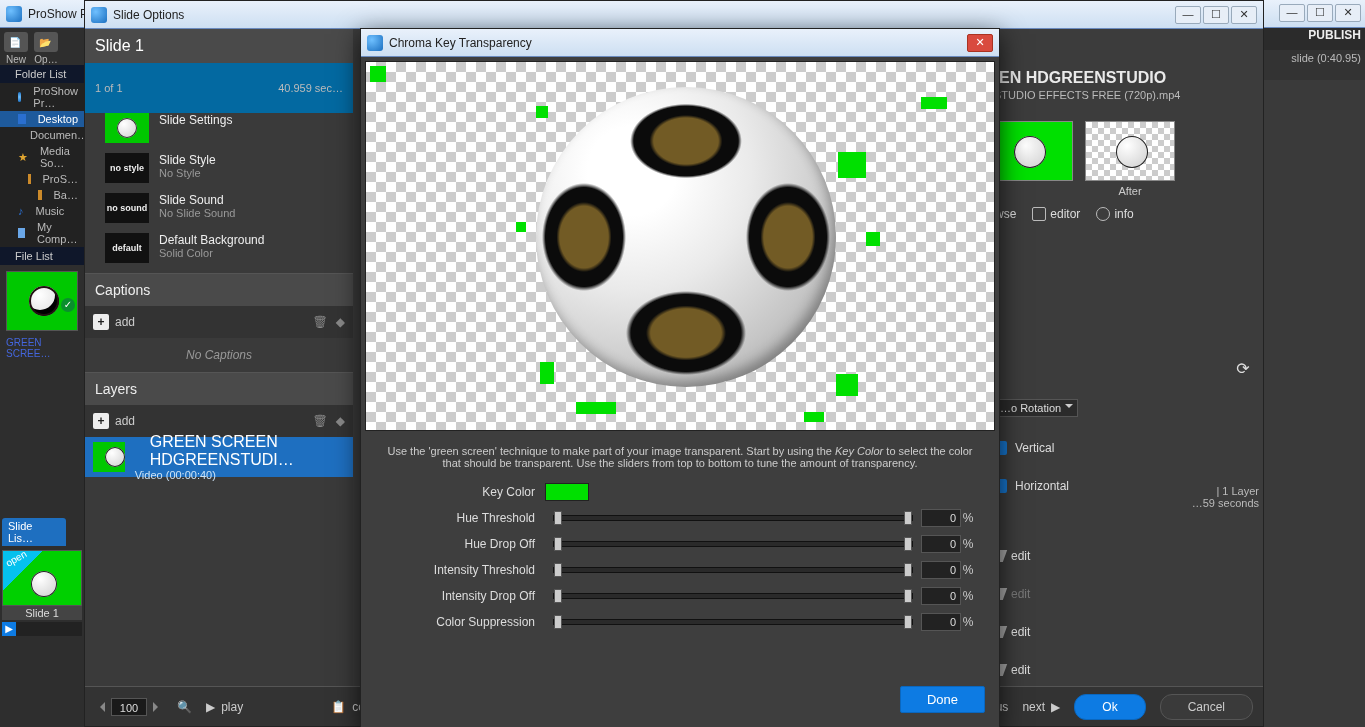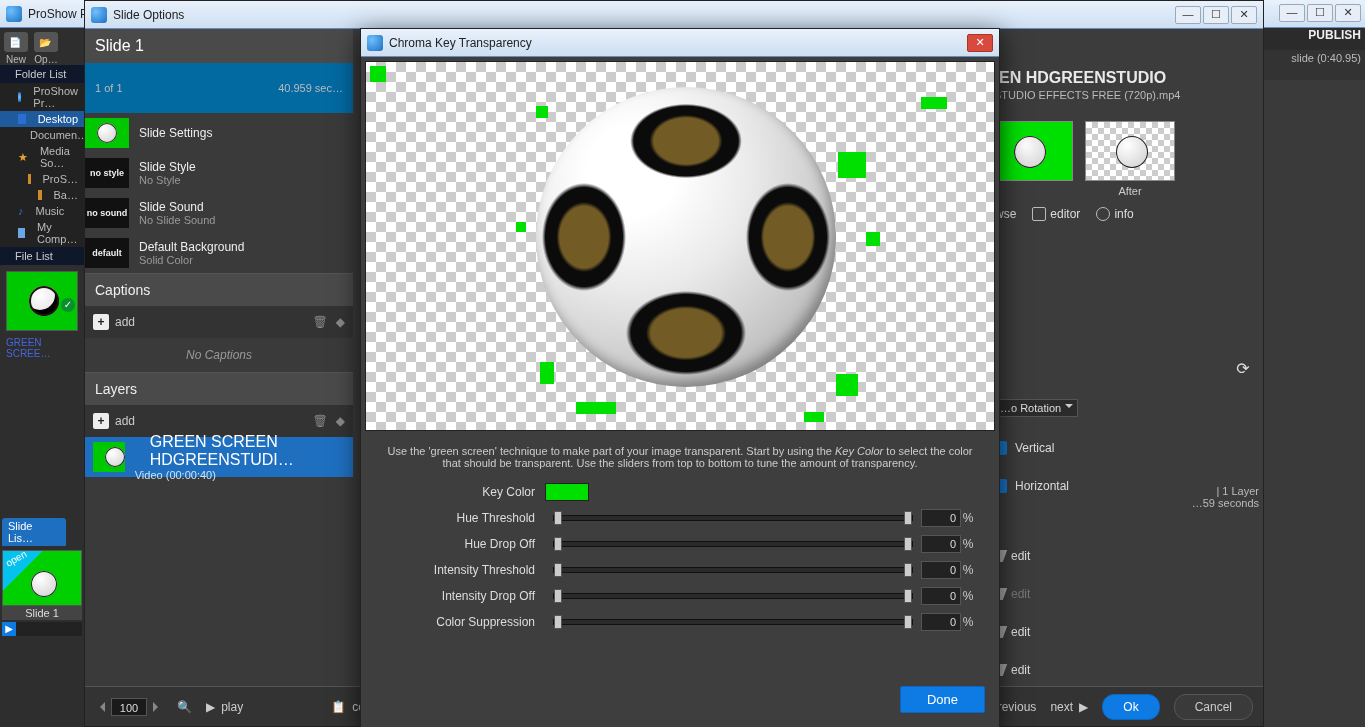--- a/index.html
+++ b/index.html
@@ -31,21 +31,21 @@
 .leftcol .filelist-thumb .ball { position:absolute; left:22px; top:14px; width:30px; height:30px; border-radius:50%; background: radial-gradient(circle at 35% 30%, #fff, #d8d8d8); box-shadow: inset 0 0 0 2px #211, inset -4px -6px 0 0 #000; }
 
 
 .slideopt-win { position:absolute; top:0; left:84px; width:1180px; height:727px; background:#3c3c3c; border:1px solid #222; display:flex; flex-direction:column; }
 .slideopt-body { flex:1; display:flex; }
 .so-leftpanel { width:268px; background:#3a3a3a; display:flex; flex-direction:column; }
 .so-header { padding:8px 10px; font-size:16px; color:#fff; background:#4a4a4a; }
 .so-sub { padding:19px 10px; font-size:11px; color:#bbb; display:flex; justify-content:space-between; background:#0369a1; }
 
 .so-section-title { padding:8px 10px; font-size:14px; color:#eee; background:#4a4a4a; border-top:1px solid #555; }
-.so-row { height:40px; display:flex; align-items:center; padding:0 0; gap:10px; }
+.so-row { height:40px; display:flex; padding:0 20px; gap:10px; }
 .so-row .thumb { width:44px; height:30px; background:#00c800; display:flex; align-items:center; justify-content:center; }
 .so-row .thumb.ball::after { content:""; width:20px; height:20px; border-radius:50%; background:radial-gradient(circle at 35% 30%, #fff, #ccc); box-shadow: inset 0 0 0 1px #333; }
 .so-row .thumb.badge { background:#111; color:#eee; font-size:9px; font-weight:bold; }
 .so-row .texts .t1 { color:#eee; font-size:12px; }
 .so-row .texts .t2 { color:#999; font-size:11px; }
 
 .so-addrow { height:32px; display:flex; align-items:center; padding:0 8px; background:#333; justify-content:space-between; }
 .so-addrow .addbtn { display:flex; align-items:center; gap:6px; color:#ccc; cursor:pointer; }
 .so-addrow .addbtn .plus { width:16px; height:16px; background:#eee; color:#222; text-align:center; line-height:16px; font-weight:bold; border-radius:2px; }
 .so-addrow .rhs { display:flex; gap:8px; color:#888; }
@@ -79,21 +79,21 @@
 .ctrl-row select, .ctrl-row .sel { background:#2b2b2b; color:#ddd; border:1px solid #555; padding:2px 16px 2px 6px; font-size:11px; position:relative; }
 .ctrl-row .car { position:absolute; right:4px; top:4px; border:4px solid transparent; border-top-color:#ccc; }
 .editrow { display:flex; gap:6px; align-items:center; color:#ddd; cursor:pointer; }
 .editrow.dim { color:#777; }
 .editrow .pen { width:12px; height:12px; background:#aaa; transform:skew(-20deg); }
 .numgrid { display:grid; grid-template-columns:16px 48px auto 36px 14px; gap:6px; align-items:center; }
 .numgrid .swatch { width:44px; height:16px; background:#888; border:1px solid #555; }
 .numgrid .val { width:34px; height:16px; background:#555; color:#ccc; text-align:right; padding-right:3px; font-size:11px; line-height:16px; }
 
 .bottom-bar { position:absolute; left:0; right:0; bottom:0; height:40px; background:#333; border-top:1px solid #555; display:flex; align-items:center; padding:0 10px; gap:14px; color:#ccc; font-size:12px; }
-.bottom-bar .btn { padding:5px 20px; border-radius:12px; border:1px solid #555; cursor:pointer; }
+.bottom-bar .btn { padding:5px 27px; border-radius:12px; border:1px solid #555; cursor:pointer; }
 .bottom-bar .btn.primary { background:#0d7be3; border-color:#0a67bf; color:#fff; }
 .bottom-bar .btn.secondary { background:#3a3a3a; }
 .bottom-bar .spacer { flex:1; }
 .bottom-bar .tcontrol { display:flex; align-items:center; gap:6px; }
 .bottom-bar .numbx { width:36px; height:18px; background:#1a1a1a; color:#ddd; text-align:center; line-height:18px; font-size:11px; border:1px solid #555; }
 .bottom-bar .tri { width:0; height:0; border:5px solid transparent; }
 
 
 .chroma-win { position:absolute; top:28px; left:360px; width:640px; height:700px; background:#3e3e3e; border:1px solid #222; box-shadow:0 6px 24px rgba(0,0,0,0.7); display:flex; flex-direction:column; }
 .chroma-win .preview { height:370px; background-image: repeating-conic-gradient(#ccc 0 25%, #fff 0 50%); background-size:20px 20px; position:relative; margin:4px; border:1px solid #222; overflow:hidden; }

